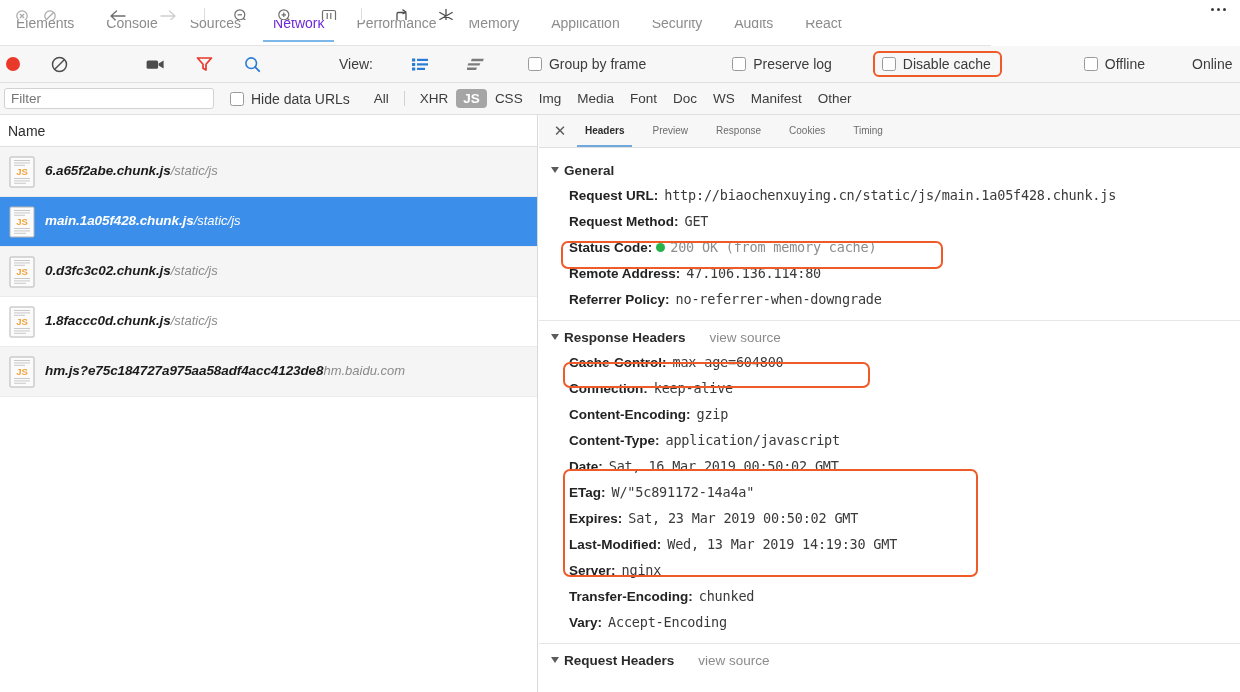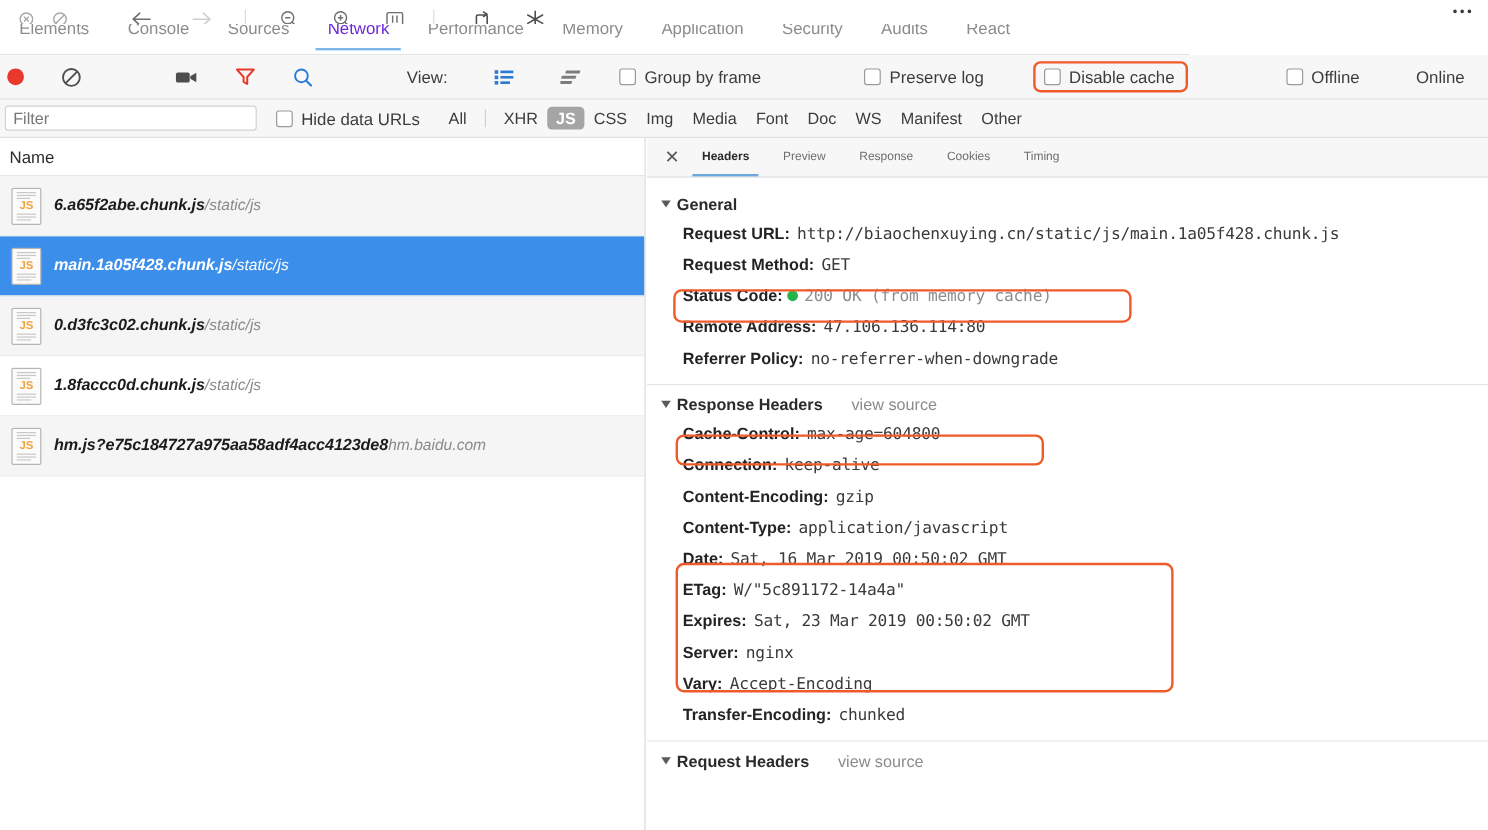--- a/index.html
+++ b/index.html
@@ -63,21 +63,21 @@
   .nt-btn { width:34px; height:30px; display:flex; align-items:center; justify-content:center; }
   .rec-dot { width:14px; height:14px; border-radius:50%; background:#e8392b; display:block; }
   .nt-sep { width:1px; height:18px; background:#d6d6d6; margin:0 8px; }
   .nt-label { font-size:14px; color:#3c3c3c; margin-right:8px; }
   .viewbtn { width:26px; height:24px; display:flex; align-items:center; justify-content:center; }
   .cb {
     width:14px; height:14px; border:1px solid #9a9a9a; border-radius:2.5px;
     background:#fff; display:inline-block; flex:none;
   }
   .cb-lbl { font-size:14px; color:#3c3c3c; margin-left:7px; white-space:nowrap; }
-  .cb-wrap { display:flex; align-items:center; }
+  .cb-wrap { display:flex; align-items:center; margin-left:12px; }
   .hl-box {
     border:2.5px solid #ef5a29; border-radius:6px;
     padding:3px 9px 3px 7px; display:flex; align-items:center;
   }
   .caret-dn {
     width:0; height:0; border-left:5px solid transparent; border-right:5px solid transparent;
     border-top:6px solid #6b6b6b;
   }
 
   
@@ -521,30 +521,34 @@
             </div>
             <div class="hdr-row">
               <span class="hk">ETag:</span>
               <span class="hv">W/"5c891172-14a4a"</span>
             </div>
             <div class="hdr-row">
               <span class="hk">Expires:</span>
               <span class="hv">Sat, 23 Mar 2019 00:50:02 GMT</span>
             </div>
             <div class="hdr-row">
+              <span class="hk">Last-Modified:</span>
+              <span class="hv">Wed, 13 Mar 2019 14:19:30 GMT</span>
+            </div>
+            <div class="hdr-row">
               <span class="hk">Server:</span>
               <span class="hv">nginx</span>
             </div>
             <div class="hdr-row">
+              <span class="hk">Transfer-Encoding:</span>
+              <span class="hv">chunked</span>
+            </div>
+            <div class="hdr-row">
               <span class="hk">Vary:</span>
               <span class="hv">Accept-Encoding</span>
-            </div>
-            <div class="hdr-row">
-              <span class="hk">Transfer-Encoding:</span>
-              <span class="hv">chunked</span>
             </div>
           </div>
 
         <div class="sect-sep"></div>
 
         <div class="sect-title">
           <span class="tri"></span>
           <span>Request Headers</span>
           <span class="viewsrc">view source</span>
         </div>

